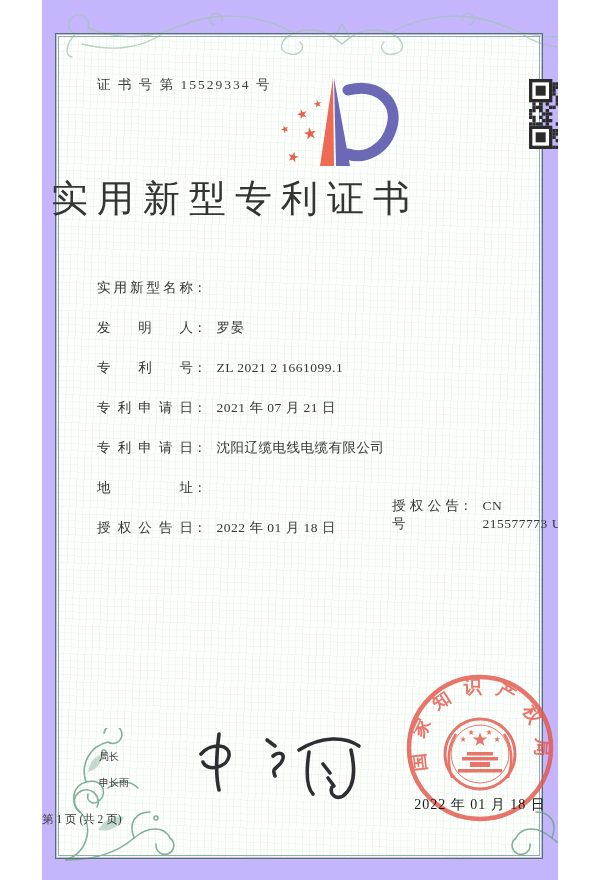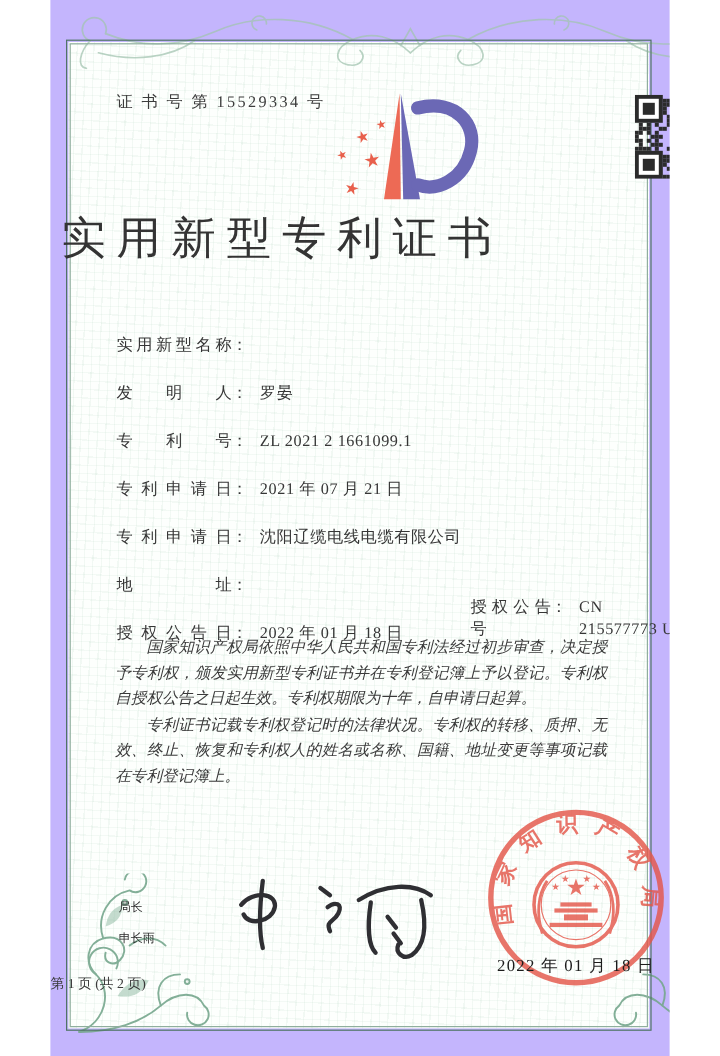--- a/index.html
+++ b/index.html
@@ -308,24 +308,20 @@
         <span class="fcolon">：</span>
       <span class="fvalue">2022 年 01 月 18 日</span>
       <span class="grant2">
         <span class="flabel2">授权公告号</span>
           <span class="fcolon">：</span>
         <span class="fvalue">CN 215577773 U</span>
       </span>
     </div>
   </div>
 
-  <div class="abs paras">
-    <p>国家知识产权局依照中华人民共和国专利法经过初步审查，决定授予专利权，颁发实用新型专利证书并在专利登记簿上予以登记。专利权自授权公告之日起生效。专利权期限为十年，自申请日起算。</p>
-    <p>专利证书记载专利权登记时的法律状况。专利权的转移、质押、无效、终止、恢复和专利权人的姓名或名称、国籍、地址变更等事项记载在专利登记簿上。</p>
-  </div>
 
   <div class="abs director">
     <div>局长</div>
     <div>申长雨</div>
   </div>
 
   <svg class="abs" style="left:135px;top:726px;" width="200" height="85" viewBox="0 0 200 85">
     <g fill="none" stroke="#2f2f33" stroke-width="3.6" stroke-linecap="round">
       <path d="M42,8 C40,24 38,48 42,64"></path>
       <path d="M24,28 C34,16 54,18 52,30 C50,42 30,46 26,36"></path>

